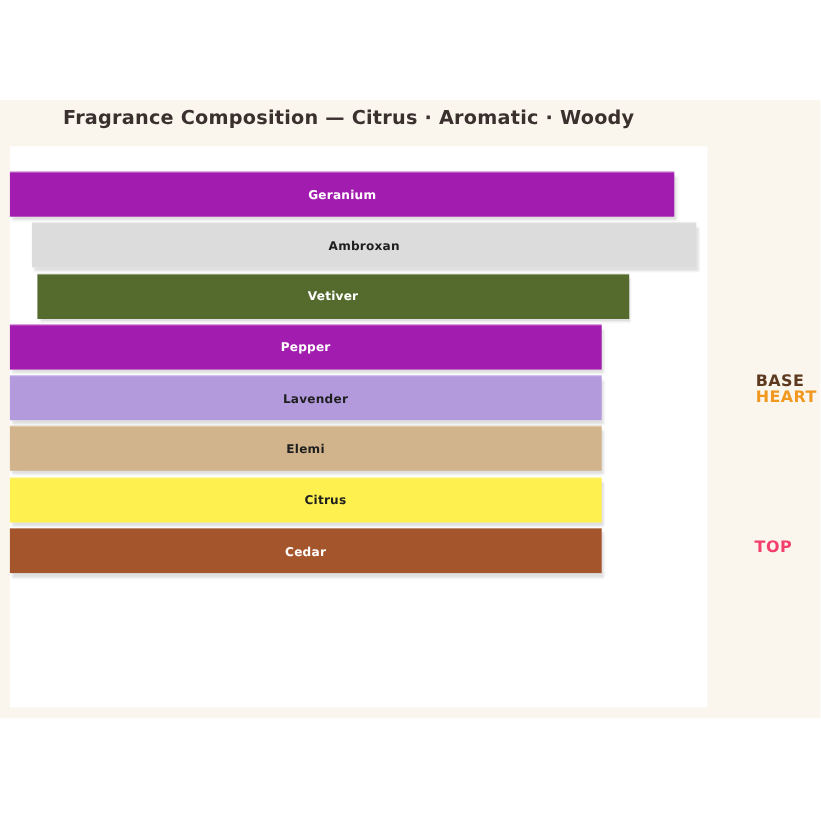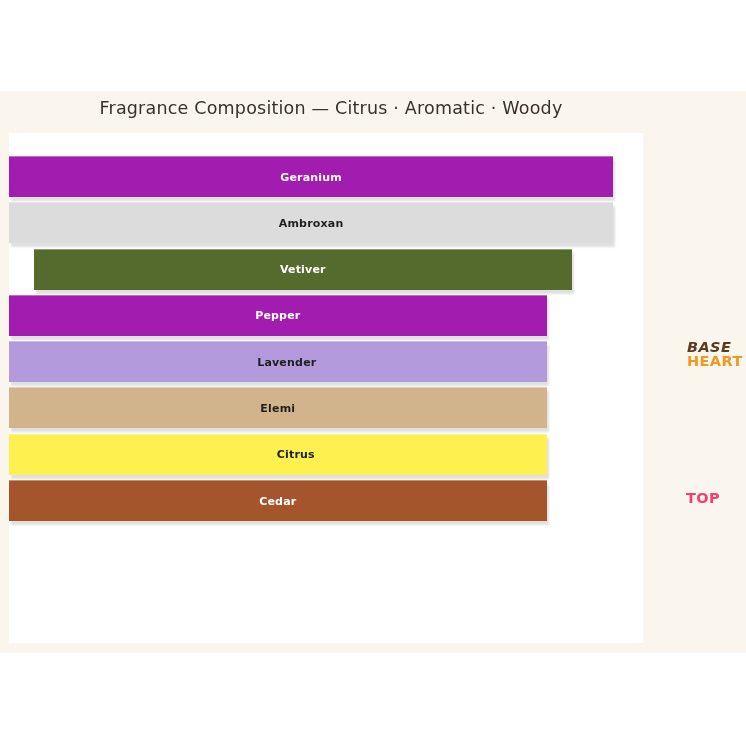--- a/index.html
+++ b/index.html
@@ -6,22 +6,22 @@
   body{
     width:746px;height:746px;position:relative;background:#ffffff;
     font-family:"DejaVu Sans","Liberation Sans",sans-serif;
     overflow:hidden;
   }
   .band{
     position:absolute;left:0;top:91px;width:746px;height:562px;
     background:#fbf6ed;
   }
   .title{
-    position:absolute;left:14px;top:98px;width:634px;margin:0;
-    text-align:center;font-size:17.5px;font-weight:normal;
+    position:absolute;left:0;top:98px;width:634px;margin:0;
+    text-align:center;font-size:17.5px;font-weight:bold;
     color:#3a302e;letter-spacing:0.2px;
   }
   .panel{
     position:absolute;left:9px;top:133px;width:634px;height:510px;
     background:#ffffff;
   }
   .bars{padding-top:23px;}
   .bar{
     height:41px;margin-bottom:5.3px;
     display:flex;align-items:center;justify-content:center;
@@ -40,21 +40,21 @@
 <body>
 
 <div id="page">
   <div class="band" style="background: rgb(251, 246, 237);"></div>
   <h1 class="title" style="color: rgb(58, 48, 46);">Fragrance Composition — Citrus · Aromatic · Woody</h1>
   <div class="panel" style="background: rgb(255, 255, 255);">
     <div class="bars">
         <div class="bar" style="width: 95.3%; background: #a21caf;">
           <span style="color: rgb(255, 255, 255);">Geranium</span>
         </div>
-        <div class="bar" style="width: 95.3%; background: rgb(220, 220, 220);">
+        <div class="bar" style="width: 95.3%; background: rgb(220, 220, 220); margin-left: 20px;">
           <span style="color: rgb(31, 31, 31);">Ambroxan</span>
         </div>
         <div class="bar" style="width: 84.8%; background: rgb(85, 107, 46); margin-left: 25px;">
           <span style="color: rgb(255, 255, 255);">Vetiver</span>
         </div>
         <div class="bar" style="width: 84.8%; background: #a21caf;">
           <span style="color: rgb(255, 255, 255);">Pepper</span>
         </div>
         <div class="bar" style="width: 84.8%; background: rgb(178, 154, 221); padding-left: 18px;">
           <span style="color: rgb(31, 31, 31);">Lavender</span>
@@ -63,16 +63,16 @@
           <span style="color: rgb(31, 31, 31);">Elemi</span>
         </div>
         <div class="bar" style="width: 84.8%; background: rgb(253, 240, 79); padding-left: 36px;">
           <span style="color: rgb(31, 31, 31);">Citrus</span>
         </div>
         <div class="bar" style="width: 84.8%; background: rgb(165, 85, 44);">
           <span style="color: rgb(255, 255, 255);">Cedar</span>
         </div>
       </div>
   </div>
-<div class="grp" style="left: 687px; top: 340px; color: rgb(93, 58, 31); font-style: italic;">BASE</div>
+<div class="grp" style="left: 687px; top: 340px; color: rgb(93, 58, 31);">BASE</div>
     <div class="grp" style="left: 687px; top: 354px; color: rgb(240, 152, 31);">HEART</div>
     <div class="grp" style="left: 686px; top: 491px; color: rgb(244, 63, 109);">TOP</div>
   </div>
 
 </body></html>

